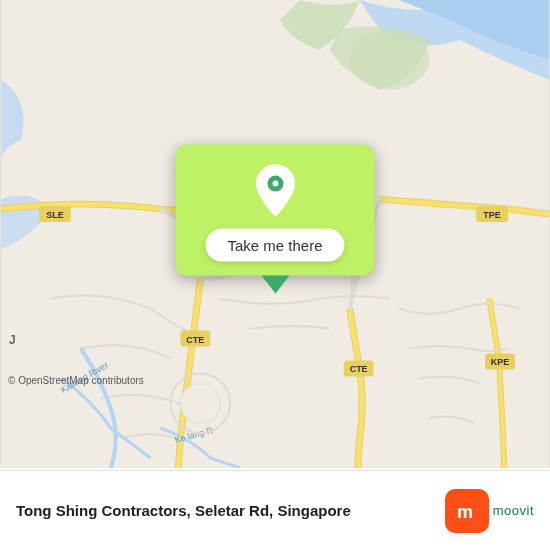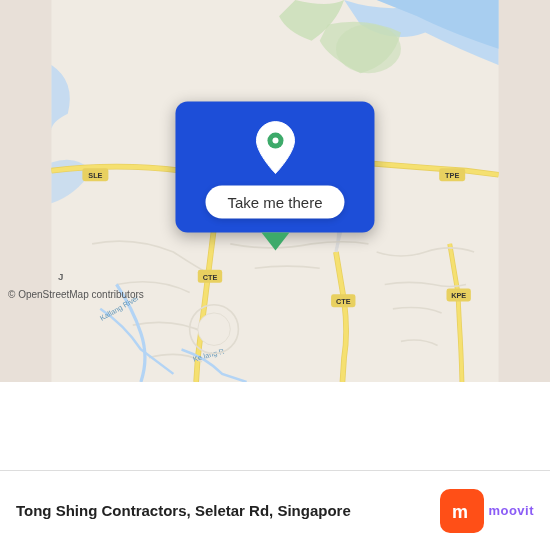--- a/index.html
+++ b/index.html
@@ -7,21 +7,21 @@
     body {
       width: 550px;
       height: 550px;
       overflow: hidden;
       font-family: Arial, sans-serif;
       position: relative;
     }
 
     #map-container {
       width: 550px;
-      height: 382px;
+      height: 468px;
       position: relative;
       overflow: hidden;
       background-color: #e8e0d8;
     }
 
     
     #map-svg {
       width: 100%;
       height: 100%;
       position: absolute;
@@ -33,21 +33,21 @@
       top: 50%;
       left: 50%;
       transform: translate(-50%, -60%);
       display: flex;
       flex-direction: column;
       align-items: center;
       z-index: 10;
     }
 
     #popup-card {
-      background: #1d4ed8;
+      background: #bef264;
       border-radius: 12px;
       padding: 18px 30px 14px 30px;
       display: flex;
       flex-direction: column;
       align-items: center;
       box-shadow: 0 4px 15px rgba(0,0,0,0.3);
       min-width: 180px;
     }
 
     #location-icon-wrap {
@@ -127,22 +127,22 @@
       height: 44px;
       background: #ff4f17;
       border-radius: 10px;
       display: flex;
       align-items: center;
       justify-content: center;
     }
 
     #moovit-text {
       font-size: 13px;
-      font-weight: 700;
-      color: #8b5cf6;
+      font-weight: 400;
+      color: #15803d;
       letter-spacing: 0.5px;
     }
   </style>
 </head>
 <body>
 
 <div id="map-container">
   <svg id="map-svg" viewBox="0 0 550 470" xmlns="http://www.w3.org/2000/svg">
 
     <rect width="550" height="470" fill="#f0ebe3"></rect>

